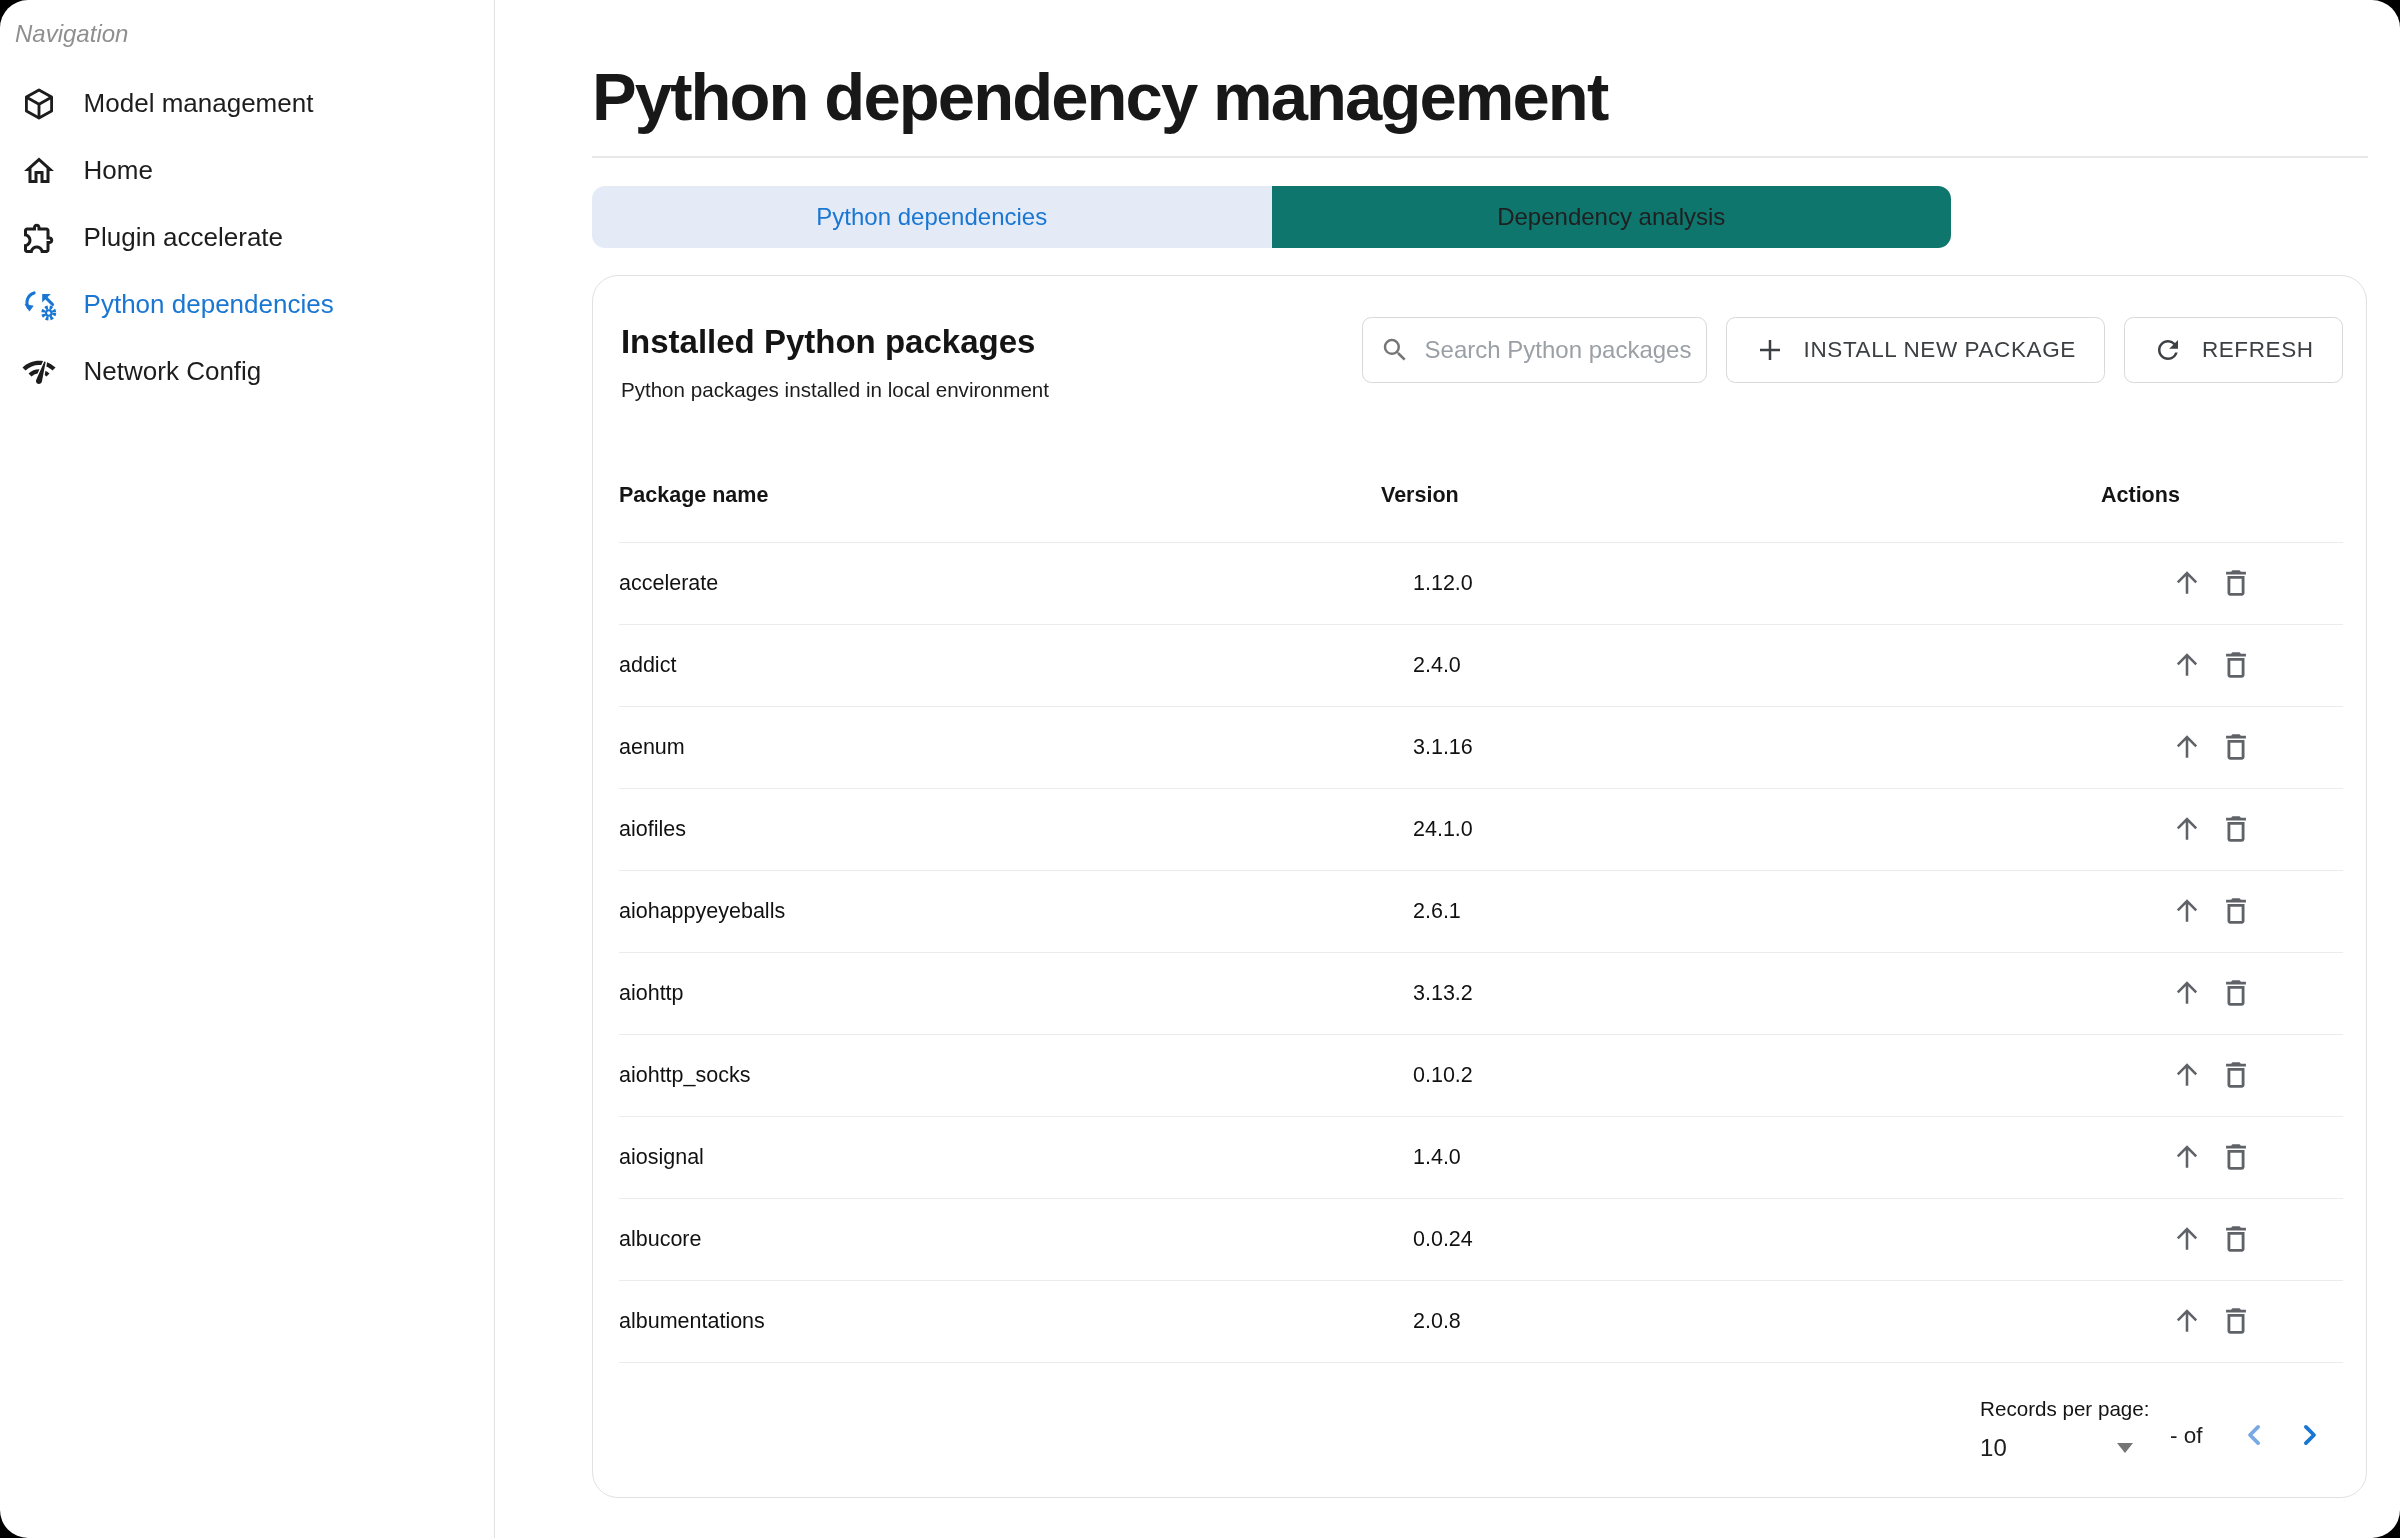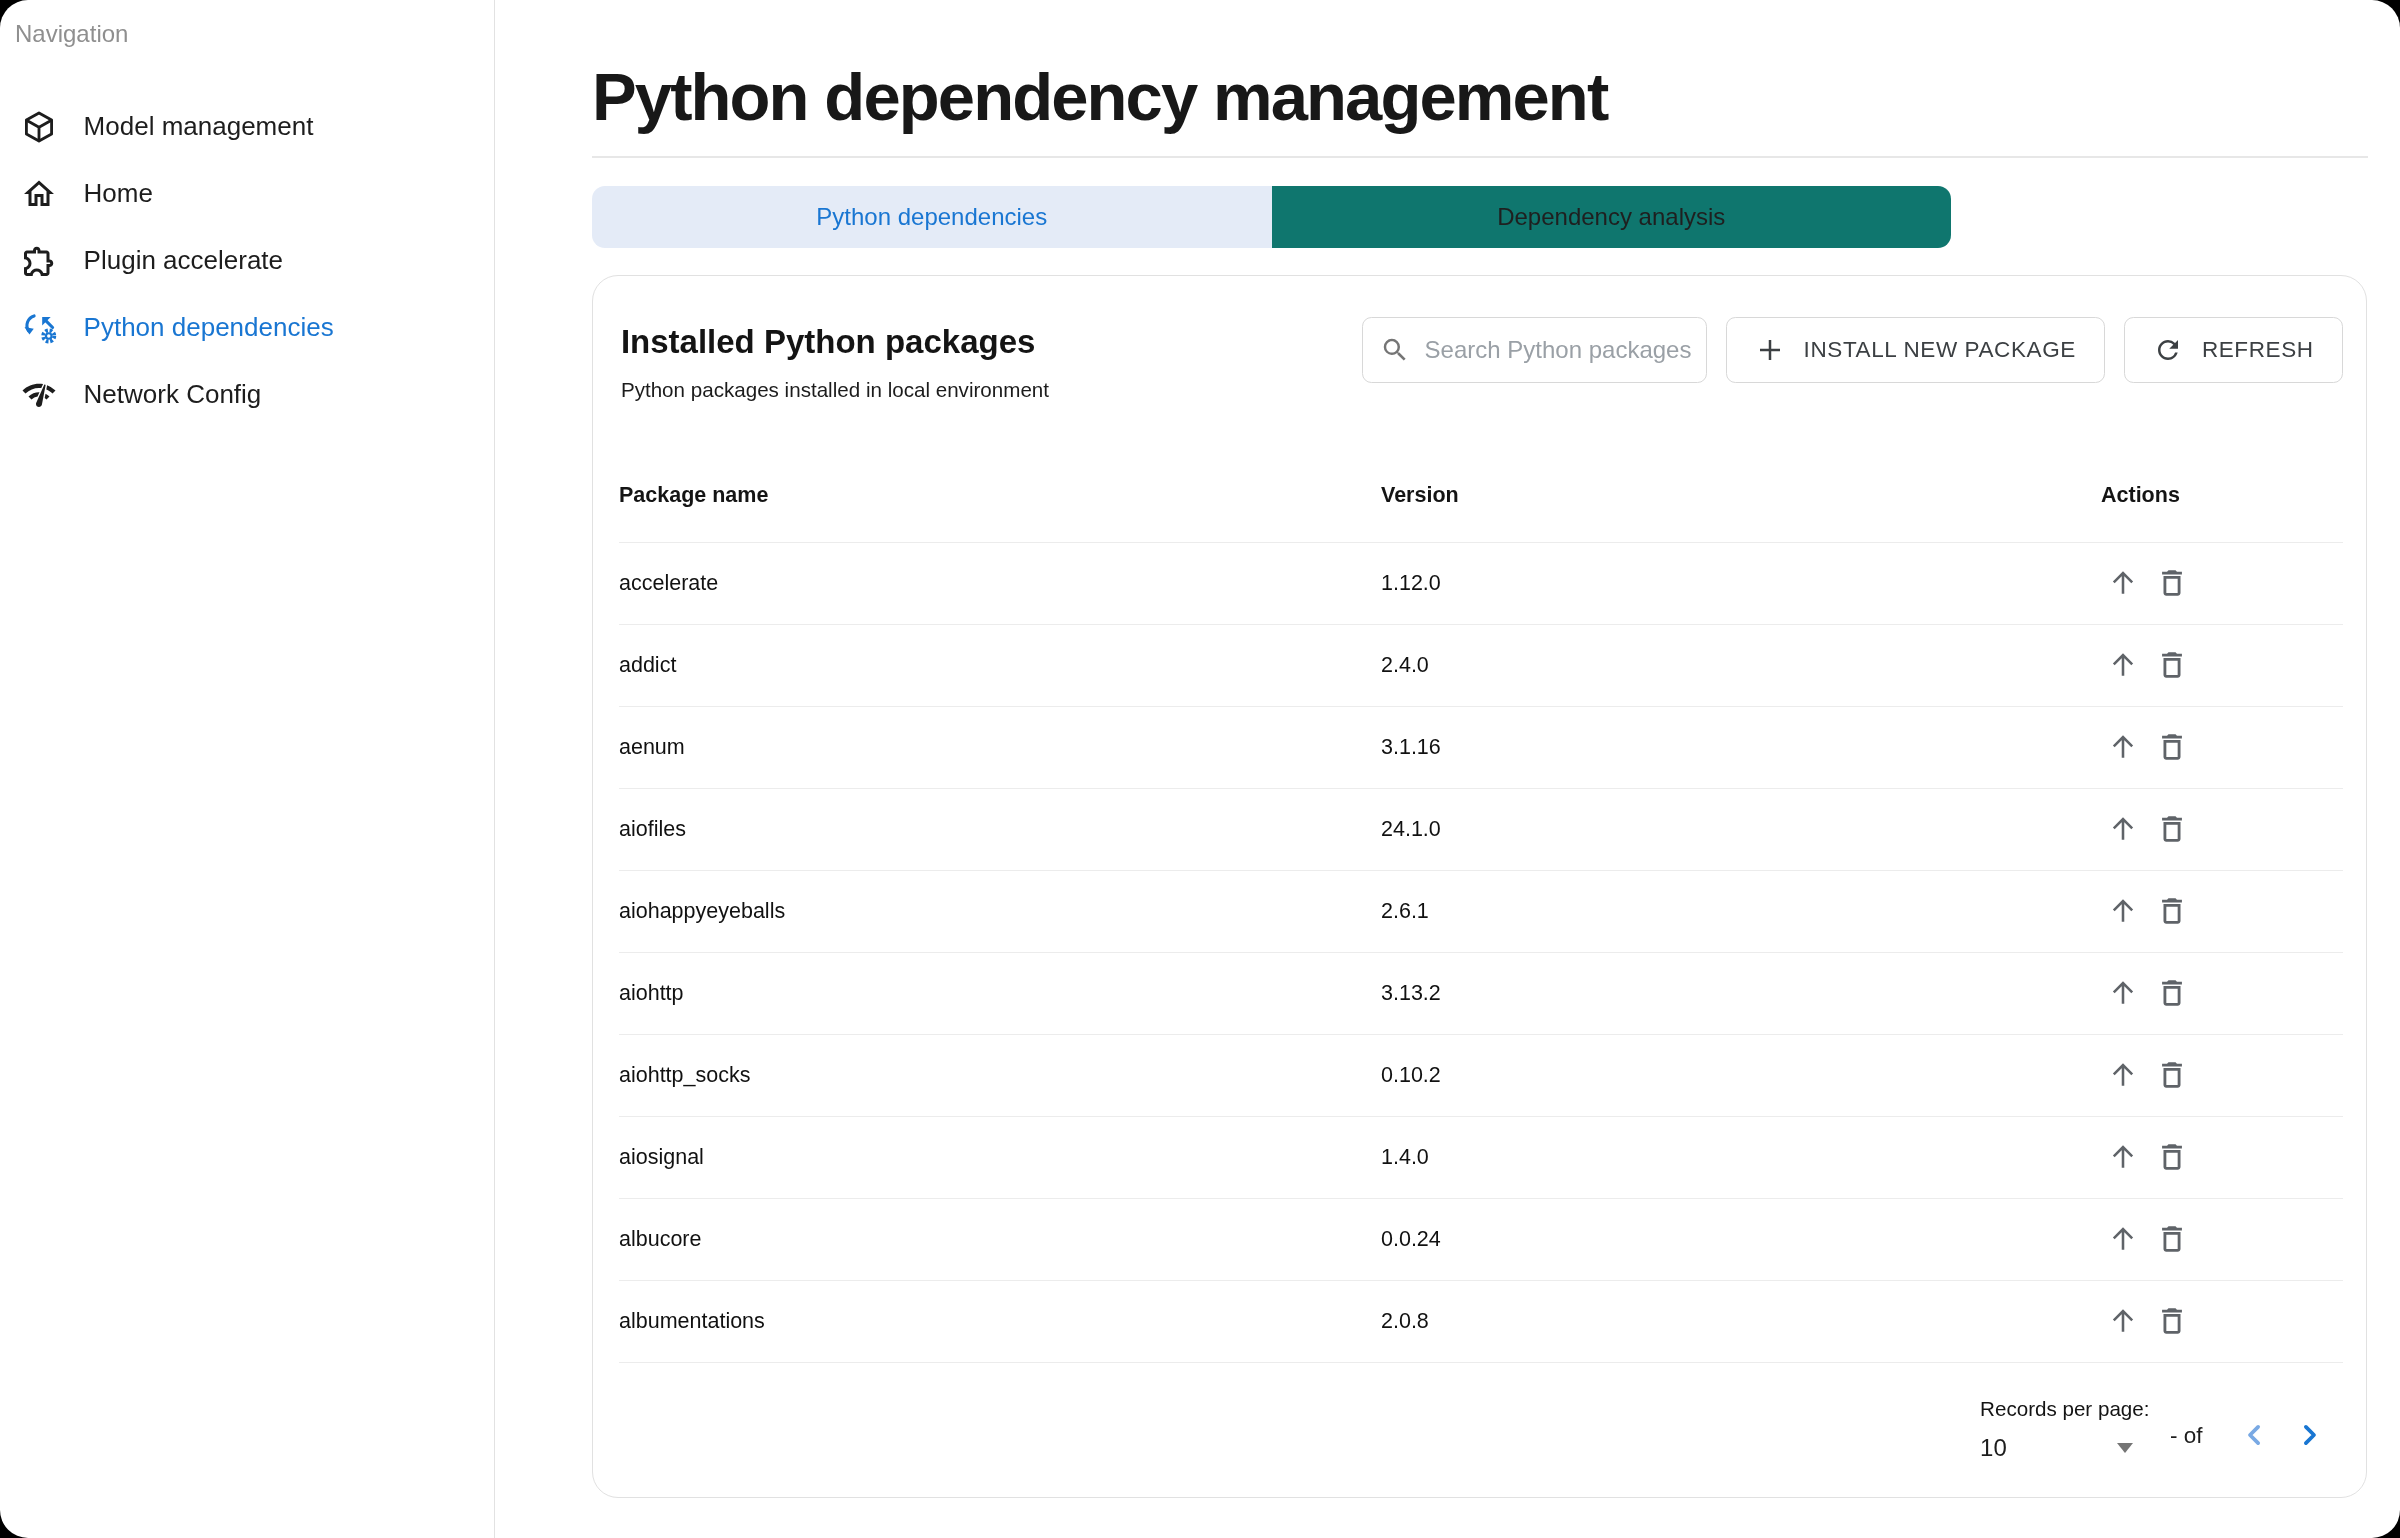--- a/index.html
+++ b/index.html
@@ -16,21 +16,21 @@
   }
   
   .sidebar {
     width:495px; min-width:495px;
     border-right:0.9px solid #e2e2e2;
     padding-top:15px;
   }
   .nav-caption {
     color:#8f8f8f; font-size:24px;
     height:37px; line-height:37px;
-    padding-left:15px; margin-bottom:41px;
+    padding-left:15px; margin-bottom:18px;font-style:italic;
   }
   .nav-item {
     display:flex; align-items:center;
     height:67px; padding-left:20.6px; gap:26px;
     font-size:26px; color:#1d1d1d; cursor:pointer;
   }
   .nav-item .nav-icon { width:37px; height:37px; display:flex; align-items:center; justify-content:center; }
   .nav-item.active { color:#1976d2; }
   .nav-item svg { display:block; }
   
@@ -74,21 +74,21 @@
   .btn {
     height:66px; border:0.9px solid #d8d8d8; border-radius:9.4px; background:#fff;
     display:flex; align-items:center; justify-content:center; gap:19px;
     font-size:22.5px; font-weight:500; letter-spacing:0.6px; color:#3c4043;
     padding:0 28px; cursor:pointer; font-family:"Liberation Sans", sans-serif;
   }
   
   .table { margin-top:47px; }
   .t-row, .t-head { display:flex; align-items:center; border-bottom:0.9px solid #ececec; }
   .t-head { height:94px; font-weight:700; font-size:21.5px; color:#141414; }
-  .t-row { height:82px; font-size:21.5px; color:#111; }
+  .t-row { height:82px; font-size:21.5px; color:#111;gap:32px; }
   .col.name { width:762px; padding-left:0; }
   .col.ver  { width:720px; }
   .col.act  { flex:1; display:flex; align-items:center; }
   .t-head .col.act { display:block; }
   .row-actions { display:flex; gap:13px; margin-left:3.7px; }
   .icon-btn {
     border:none; background:none; padding:0; cursor:pointer;
     width:36px; height:36px; display:flex; align-items:center; justify-content:center;
     color:#5f6368;
   }

